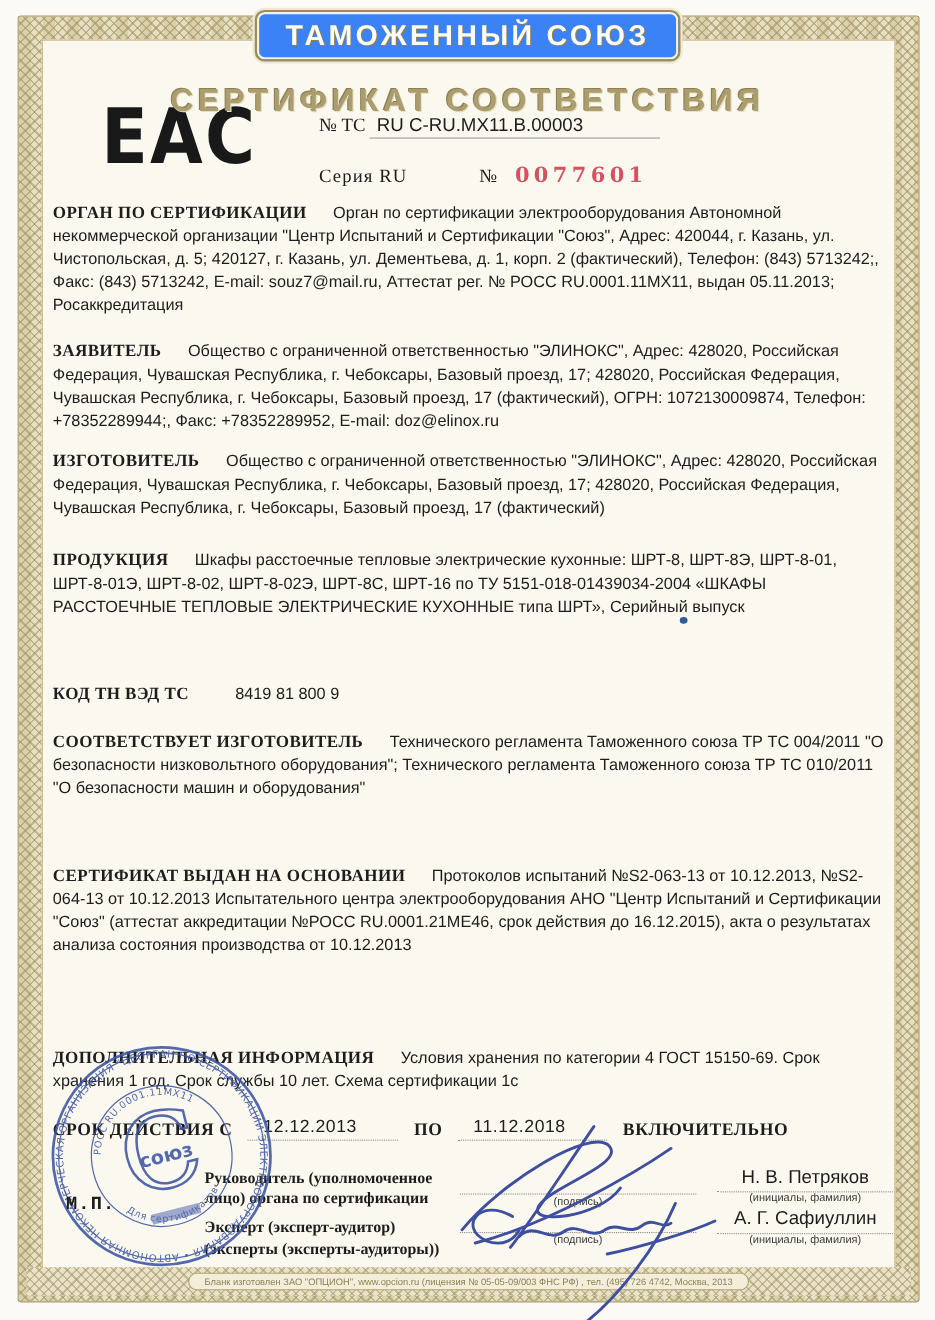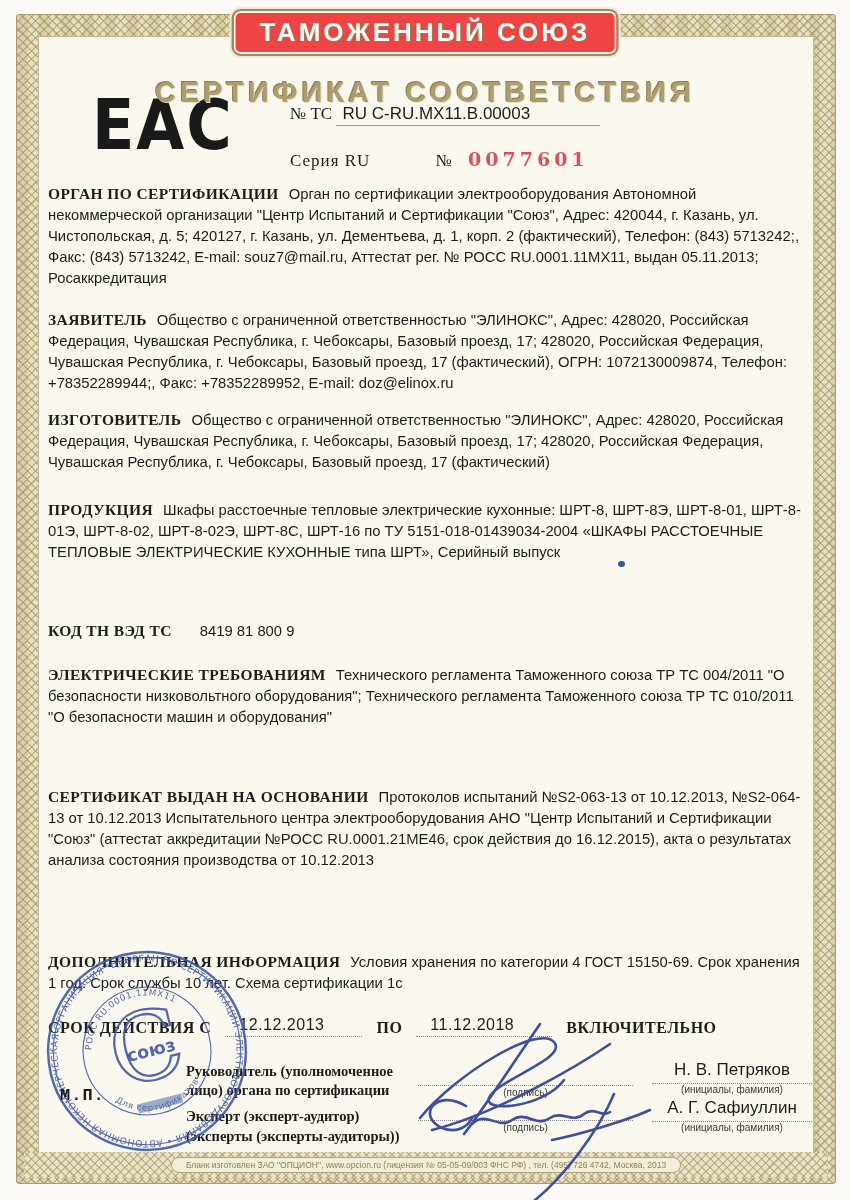--- a/index.html
+++ b/index.html
@@ -17,21 +17,21 @@
       #e7dfc4;
     border:1px solid #ab9c6c;border-radius:3px;
   }
   .inner{
     position:absolute;left:38px;top:36px;right:36px;bottom:38px;
     background:#faf8ef;border:1px solid #c6ba92;
   }
   
   .banner{
     position:absolute;top:9px;left:50%;transform:translateX(-50%);
-    background:#ef4444;border:2px solid #9c8d5e;border-radius:9px;
+    background:#3b82f6;border:2px solid #9c8d5e;border-radius:9px;
     box-shadow:inset 0 0 0 2px #f7f3e3,0 0 0 2px #efe9d2;
     padding:6px 26px;z-index:5;
     color:#fdfcf6;font-weight:bold;font-size:26px;letter-spacing:3px;
     font-family:"Liberation Sans",sans-serif;
     text-shadow:1px 1px 0 #8d7f55;white-space:nowrap;
   }
   .eac{
     position:absolute;left:92px;top:88px;z-index:4;
     font-family:"DejaVu Sans",sans-serif;font-weight:900;font-size:62px;
     letter-spacing:2px;transform:scaleY(1.12);color:#191919;
@@ -57,21 +57,21 @@
   .seriesrow .no-sign{margin-left:60px;}
   .serial{
     color:#d4525e;font-family:"DejaVu Serif",serif;font-weight:600;
     font-size:19px;letter-spacing:4px;margin-left:10px;
   }
   
   .content{position:absolute;left:48px;top:183px;width:764px;z-index:3;}
   .section{margin:0;font-size:14.8px;line-height:21px;text-align:left;}
   .section .label{
     font-family:"Liberation Serif",serif;font-weight:bold;font-size:15.5px;
-    letter-spacing:.4px;padding-right:10px;
+    letter-spacing:.4px;padding-right:24px;
   }
   .s1{margin-bottom:20px;}
   .s2{margin-bottom:15px;}
   .s3{margin-bottom:26px;}
   .s4{margin-bottom:57px;}
   .s5{margin-bottom:22px;}
   .s5 .text{padding-left:18px;}
   .s6{margin-bottom:58px;}
   .s7{margin-bottom:80px;}
   .s8{margin-bottom:0;}
@@ -157,21 +157,21 @@
   <p class="section s3">
     <span class="label">ИЗГОТОВИТЕЛЬ</span><span class="text">Общество с ограниченной ответственностью "ЭЛИНОКС",  Адрес: 428020, Российская Федерация, Чувашская Республика, г. Чебоксары, Базовый проезд, 17; 428020, Российская Федерация, Чувашская Республика, г. Чебоксары, Базовый проезд, 17 (фактический)</span>
   </p>
   <p class="section s4">
     <span class="label">ПРОДУКЦИЯ</span><span class="text">Шкафы расстоечные тепловые электрические кухонные: ШРТ-8, ШРТ-8Э, ШРТ-8-01, ШРТ-8-01Э, ШРТ-8-02, ШРТ-8-02Э, ШРТ-8С, ШРТ-16 по ТУ 5151-018-01439034-2004 «ШКАФЫ РАССТОЕЧНЫЕ ТЕПЛОВЫЕ  ЭЛЕКТРИЧЕСКИЕ  КУХОННЫЕ типа  ШРТ»,  Серийный выпуск</span>
   </p>
   <p class="section s5">
     <span class="label">КОД ТН ВЭД ТС</span><span class="text">8419 81 800 9</span>
   </p>
   <p class="section s6">
-    <span class="label">ЭЛЕКТРИЧЕСКИЕ ТРЕБОВАНИЯМ</span><span class="text">Технического регламента Таможенного союза ТР ТС 004/2011 "О безопасности низковольтного оборудования"; Технического регламента Таможенного союза ТР ТС 010/2011 "О безопасности машин и оборудования"</span>
+    <span class="label">СООТВЕТСТВУЕТ ИЗГОТОВИТЕЛЬ</span><span class="text">Технического регламента Таможенного союза ТР ТС 004/2011 "О безопасности низковольтного оборудования"; Технического регламента Таможенного союза ТР ТС 010/2011 "О безопасности машин и оборудования"</span>
   </p>
   <p class="section s7">
     <span class="label">СЕРТИФИКАТ ВЫДАН НА ОСНОВАНИИ</span><span class="text">Протоколов испытаний №S2-063-13 от 10.12.2013, №S2-064-13 от 10.12.2013 Испытательного центра электрооборудования АНО "Центр Испытаний и Сертификации "Союз" (аттестат аккредитации №РОСС RU.0001.21МЕ46, срок действия до 16.12.2015), акта о результатах анализа состояния производства от 10.12.2013</span>
   </p>
   <p class="section s8">
     <span class="label">ДОПОЛНИТЕЛЬНАЯ ИНФОРМАЦИЯ</span><span class="text">Условия хранения по категории 4 ГОСТ 15150-69. Срок хранения 1 год. Срок службы 10 лет. Схема сертификации 1с</span>
   </p>
 </div>
 
 <div class="validity">

